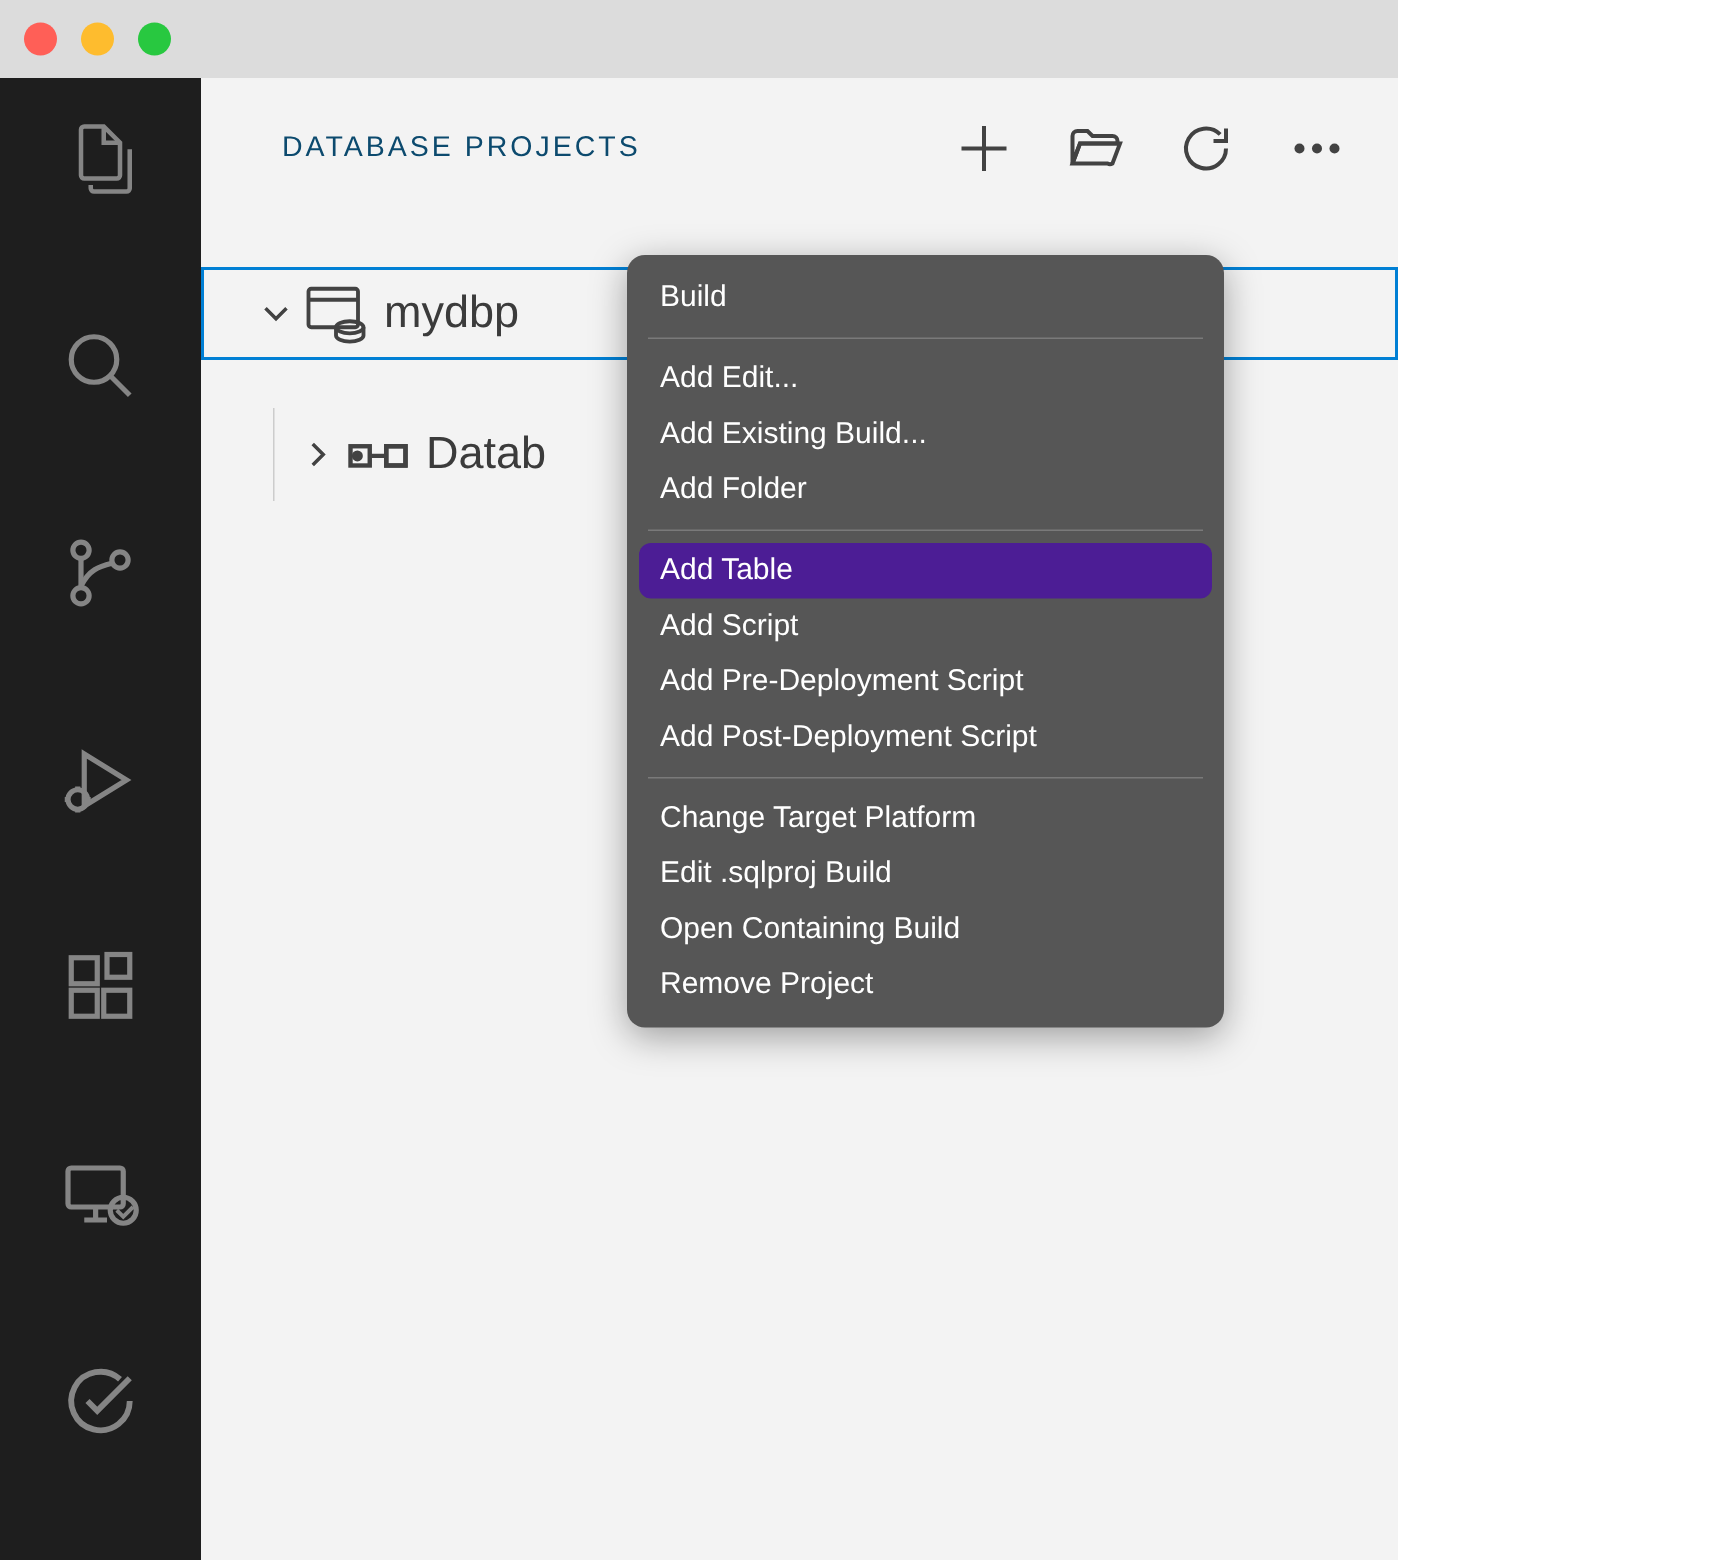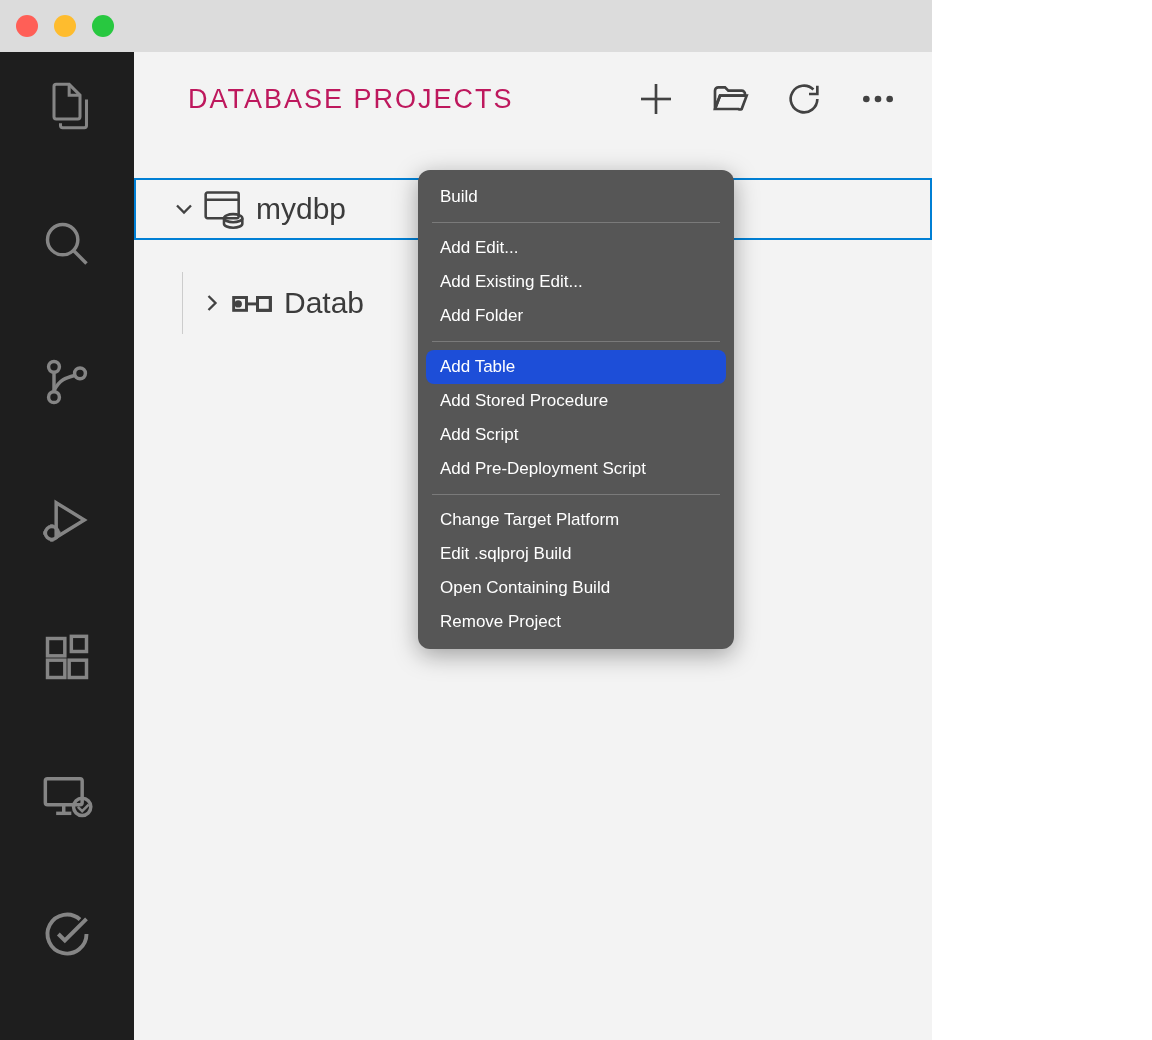--- a/index.html
+++ b/index.html
@@ -62,23 +62,23 @@
     flex-direction: column;
   }
   .panel-header {
     height: 94px;
     display: flex;
     align-items: center;
     padding: 0 34px 0 54px;
     justify-content: space-between;
   }
   .panel-title {
-    font-size: 27px;
+    font-size: 19px;
     letter-spacing: 2px;
-    color: #be185d;
+    color: #0c4a6e;
     font-weight: 400;
   }
   .panel-actions {
     display: flex;
     align-items: center;
     gap: 34px;
     color: #424242;
   }
   .panel-actions .ico { width: 40px; height: 40px; display:flex;align-items:center;justify-content:center; cursor:pointer;}
   .panel-actions svg { width: 40px; height: 40px; }
@@ -115,35 +115,35 @@
   .indent-2::before{
     content:"";
     position:absolute; left:48px; top:0; bottom:0; width:1px; background:#cccccc;
   }
 
   
   .context-menu {
     position: absolute;
     left: 418px;
     top: 170px;
-    width: 316px;
+    width: 398px;
     background: #565656;
     border-radius: 12px;
     padding: 10px 0;
     box-shadow: 0 6px 24px rgba(0,0,0,0.35);
     color: #ffffff;
-    font-size: 17px;
+    font-size: 20px;
   }
   .menu-item {
     padding: 7px 22px;
     cursor: pointer;
     white-space: nowrap;
   }
   .menu-item.highlight {
-    background: #1d4ed8;
+    background: #4c1d95;
     margin: 0 8px;
     border-radius: 8px;
     padding: 7px 14px;
   }
   .menu-sep {
     height: 1px;
     background: #7a7a7a;
     margin: 8px 14px;
   }
 </style>
@@ -284,26 +284,26 @@
           <span>Datab</span>
         </div>
       </div>
     </div>
   </div>
 
   <div class="context-menu" id="ctx">
       <div class="menu-item">Build</div>
       <div class="menu-sep"></div>
       <div class="menu-item">Add Edit...</div>
-      <div class="menu-item">Add Existing Edit...</div>
+      <div class="menu-item">Add Existing Build...</div>
       <div class="menu-item">Add Folder</div>
       <div class="menu-sep"></div>
       <div class="menu-item highlight">Add Table</div>
-      <div class="menu-item">Add Stored Procedure</div>
       <div class="menu-item">Add Script</div>
       <div class="menu-item">Add Pre-Deployment Script</div>
+      <div class="menu-item">Add Post-Deployment Script</div>
       <div class="menu-sep"></div>
       <div class="menu-item">Change Target Platform</div>
       <div class="menu-item">Edit .sqlproj Build</div>
       <div class="menu-item">Open Containing Build</div>
       <div class="menu-item">Remove Project</div>
     </div>
 </div>
 
 </body></html>

